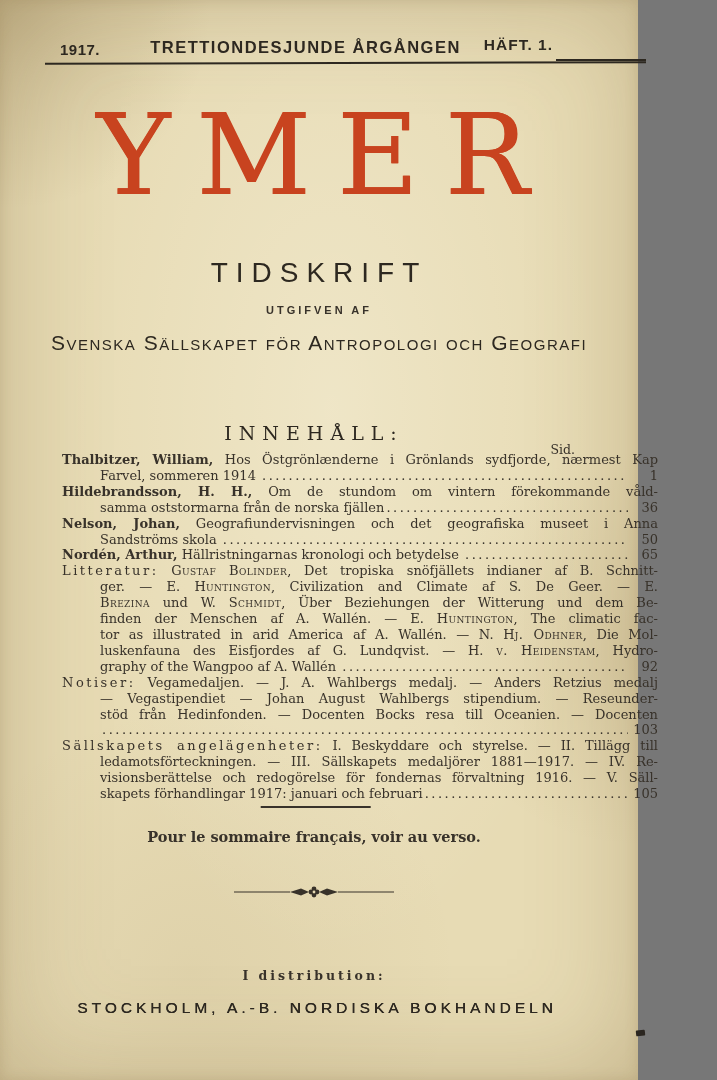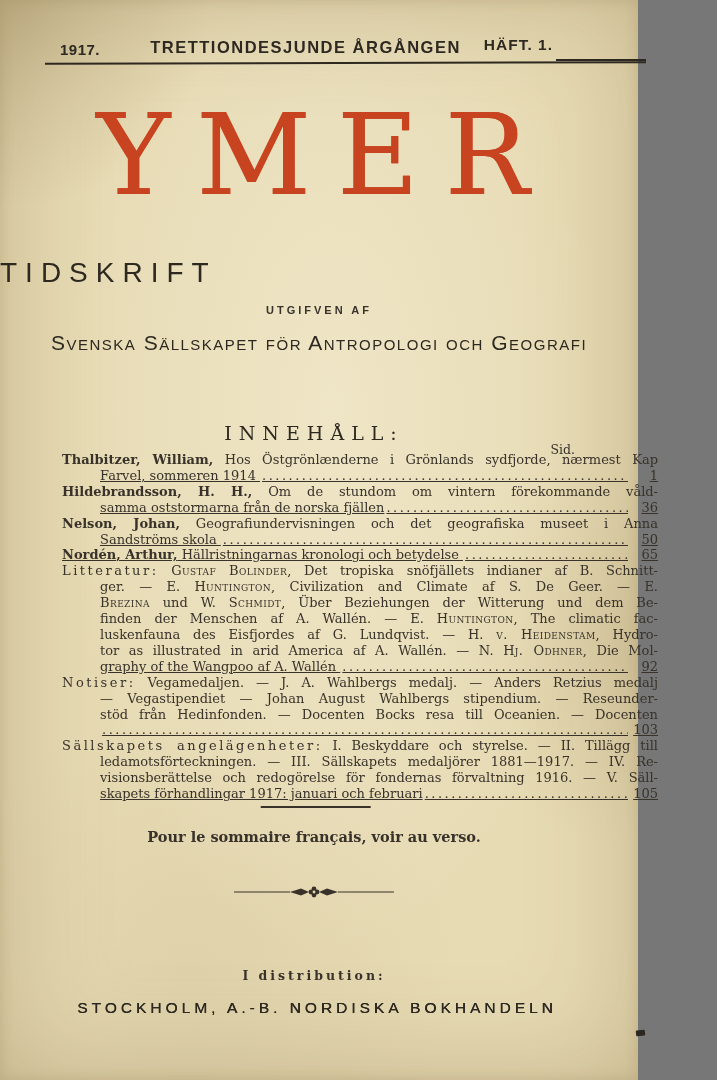--- a/index.html
+++ b/index.html
@@ -24,31 +24,31 @@
   }
   .abs{position:absolute;}
   
   .hdr-year{left:60px;top:41px;font-family:"Liberation Sans",sans-serif;font-weight:bold;font-size:15px;letter-spacing:.5px;color:var(--ink-dark);}
   .hdr-vol{left:43px;right:70px;top:38px;text-align:center;font-family:"Liberation Sans",sans-serif;font-weight:bold;font-size:16.5px;letter-spacing:1.5px;color:var(--ink-dark);}
   .hdr-issue{right:85px;top:36px;font-family:"Liberation Sans",sans-serif;font-weight:bold;font-size:15.5px;letter-spacing:1px;color:var(--ink-dark);padding-left:31px;}
   .hdr-rule{left:45px;top:62px;width:601px;height:2px;background:var(--ink-dark);transform:rotate(-0.15deg);}
   .hdr-rule2{left:556px;top:59px;width:90px;height:2px;background:var(--ink-dark);}
   
   .title{left:13px;right:0;top:99px;text-align:center;font-size:112px;line-height:1;letter-spacing:26px;color:var(--title-red);text-shadow:.6px 0 0 var(--title-red);}
-  .subtitle{left:0;right:0;top:257px;text-align:left;font-family:"Liberation Sans",sans-serif;font-size:28px;letter-spacing:8px;color:var(--ink-dark);}
+  .subtitle{left:0;right:0;top:257px;text-align:center;font-family:"Liberation Sans",sans-serif;font-size:28px;letter-spacing:8px;color:var(--ink-dark);}
   .published-by{left:0;right:0;top:304px;text-align:center;font-family:"Liberation Sans",sans-serif;font-size:11px;letter-spacing:3px;font-weight:bold;color:var(--ink);}
   .society{left:0;right:0;top:331px;text-align:center;font-family:"Liberation Sans",sans-serif;font-size:21px;font-variant:small-caps;letter-spacing:1.5px;color:var(--ink-dark);}
   
   .toc-heading{left:0;right:10px;top:422px;text-align:center;font-size:19px;letter-spacing:7px;color:var(--ink-dark);}
   .sid-label{right:63px;top:442px;font-size:12.5px;}
   .toc{left:62px;top:452px;width:596px;font-size:13px;line-height:15.9px;}
   .toc-line{min-height:15.9px;}
   .toc-line.indent{padding-left:38px;}
   .toc-line.just{text-align:justify;text-align-last:justify;}
-  .toc-line.has-page{display:flex;align-items:center;text-decoration:underline;}
+  .toc-line.has-page{display:flex;align-items:center;}
   .line-text{white-space:pre-wrap;}
   .seg-b{font-weight:bold;}
   .seg-sc{font-variant:small-caps;letter-spacing:.4px;}
   .seg-sp{letter-spacing:2.5px;}
   .dotfill{flex:1;overflow:hidden;white-space:nowrap;letter-spacing:2.5px;padding:0 5px 0 2px;}
   .page-num{width:30px;text-align:right;flex:0 0 auto;}
   
   .mid-rule{left:50%;top:806px;width:110px;height:1.5px;background:var(--ink);transform:translateX(-53%);}
   .sommaire{left:0;right:10px;top:828px;text-align:center;font-size:14.5px;font-weight:bold;color:var(--ink);}
   .ornament{left:0;right:10px;top:884px;text-align:center;}
@@ -95,22 +95,22 @@
       </div>
       <div class="toc-line has-page">
         <span class="line-text"><span class="seg-b">Nordén, Arthur,</span><span> Hällristningarnas kronologi och betydelse </span></span>
         <span class="dotfill">............................................................................................................................................</span>
         <span class="page-num">65</span>
       </div>
       <div class="toc-line just"><span class="line-text"><span class="seg-sp">Litteratur:</span><span> </span><span class="seg-sc">Gustaf Bolinder</span><span>, Det tropiska snöfjällets indianer af B. Schnitt-</span></span></div>
       <div class="toc-line indent just"><span class="line-text"><span>ger. — E. </span><span class="seg-sc">Huntington</span><span>, Civilization and Climate af S. De Geer. — E.</span></span></div>
       <div class="toc-line indent just"><span class="line-text"><span class="seg-sc">Brezina</span><span> und W. </span><span class="seg-sc">Schmidt</span><span>, Über Beziehungen der Witterung und dem Be-</span></span></div>
       <div class="toc-line indent just"><span class="line-text"><span>finden der Menschen af A. Wallén. — E. </span><span class="seg-sc">Huntington</span><span>, The climatic fac-</span></span></div>
+      <div class="toc-line indent just"><span class="line-text"><span>tor as illustrated in arid America af A. Wallén. — N. </span><span class="seg-sc">Hj. Odhner</span><span>, Die Mol-</span></span></div>
       <div class="toc-line indent just"><span class="line-text"><span>luskenfauna des Eisfjordes af G. Lundqvist. — H. </span><span class="seg-sc">v. Heidenstam</span><span>, Hydro-</span></span></div>
-      <div class="toc-line indent just"><span class="line-text"><span>tor as illustrated in arid America af A. Wallén. — N. </span><span class="seg-sc">Hj. Odhner</span><span>, Die Mol-</span></span></div>
       <div class="toc-line indent has-page">
         <span class="line-text"><span>graphy of the Wangpoo af A. Wallén </span></span>
         <span class="dotfill">............................................................................................................................................</span>
         <span class="page-num">92</span>
       </div>
       <div class="toc-line just"><span class="line-text"><span class="seg-sp">Notiser:</span><span> Vegamedaljen. — J. A. Wahlbergs medalj. — Anders Retzius medalj</span></span></div>
       <div class="toc-line indent just"><span class="line-text"><span>— Vegastipendiet — Johan August Wahlbergs stipendium. — Reseunder-</span></span></div>
       <div class="toc-line indent just"><span class="line-text"><span>stöd från Hedinfonden. — Docenten Bocks resa till Oceanien. — Docenten</span></span></div>
       <div class="toc-line indent has-page">
         <span class="dotfill">............................................................................................................................................</span>

